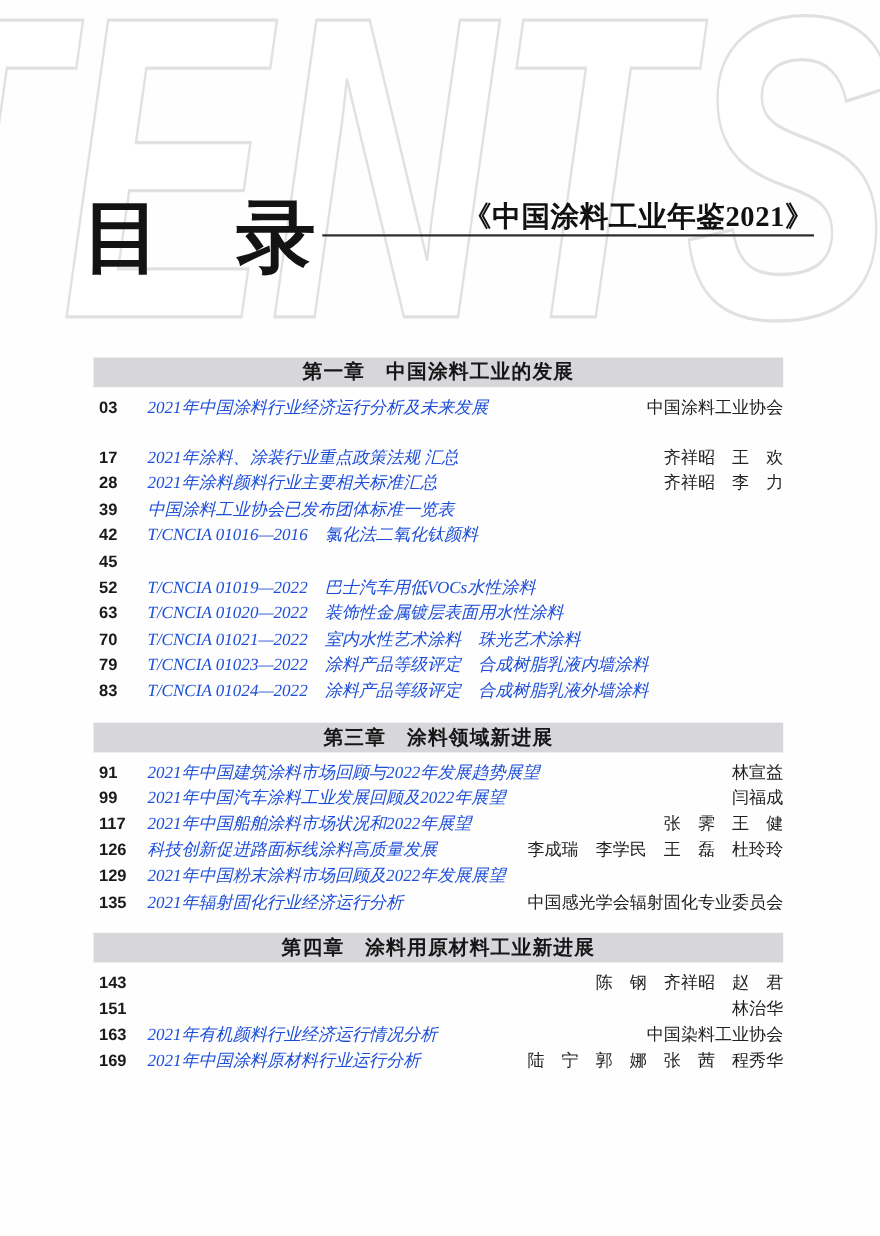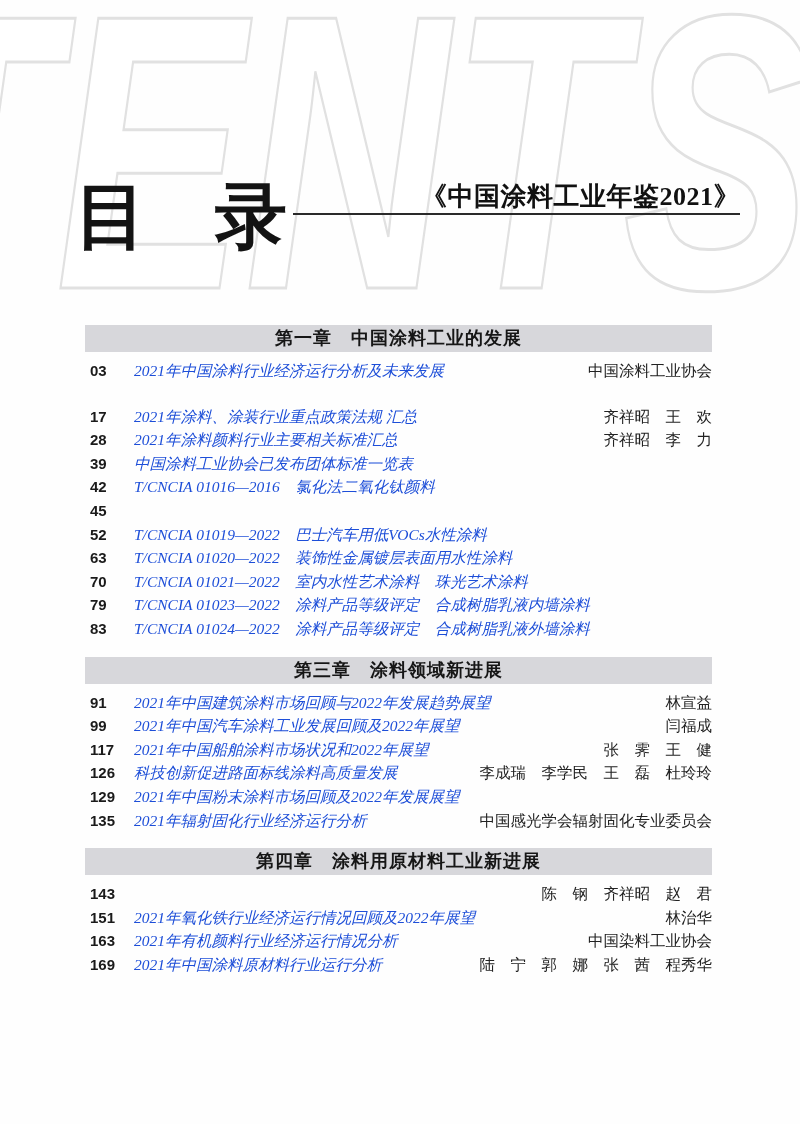--- a/index.html
+++ b/index.html
@@ -154,21 +154,20 @@
       </section>
       <section class="toc-section">
         <div class="chapter-bar">第四章　涂料用原材料工业新进展</div>
         <div class="rows">
           <div class="row">
             <span class="pg">143</span>
             <span class="au">陈　钢　齐祥昭　赵　君</span>
           </div>
           <div class="row">
             <span class="pg">151</span>
-            <span class="ti">2021年氧化铁行业经济运行情况回顾及2022年展望</span>
             <span class="au">林治华</span>
           </div>
           <div class="row">
             <span class="pg">163</span>
             <span class="ti">2021年有机颜料行业经济运行情况分析</span>
             <span class="au">中国染料工业协会</span>
           </div>
           <div class="row">
             <span class="pg">169</span>
             <span class="ti">2021年中国涂料原材料行业运行分析</span>

